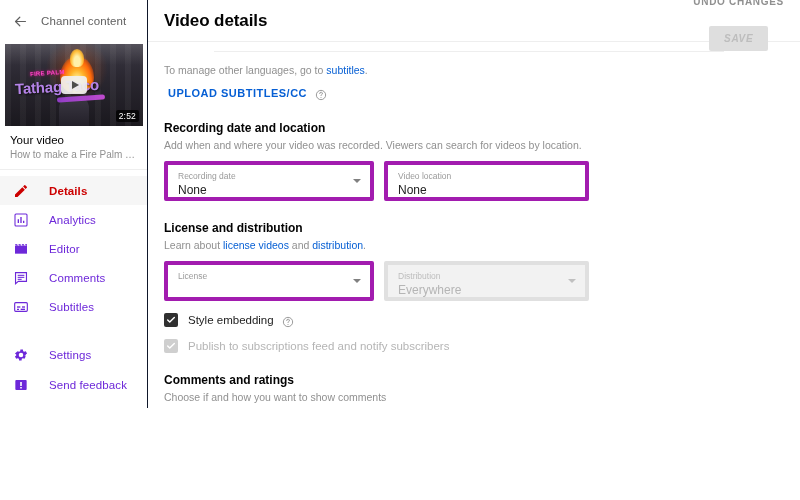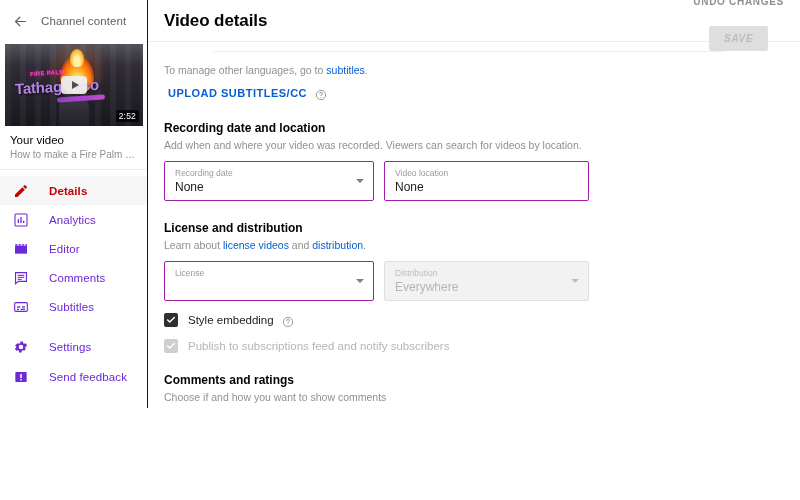--- a/index.html
+++ b/index.html
@@ -153,21 +153,21 @@
     gap: 20px;
     cursor: pointer;
     color: #6d28d9;
   }
   .nav-item .ico { width: 17px; height: 17px; display:flex; align-items:center; justify-content:center; flex:0 0 17px; }
   .nav-item .ico svg { display:block; }
   .nav-label { font-size: 11.5px; letter-spacing: .1px; white-space: nowrap; }
   .nav-item.active { background: #f6f6f6; color: #cc0000; }
   .nav-item.active .nav-label { font-weight: bold; }
 
-  .sb-bottom { position: absolute; left: 0; bottom: 16px; width: 148px; }
+  .sb-bottom { position: absolute; left: 0; bottom: 8px; width: 148px; }
   .sb-bottom .nav-item { height: 30px; }
 
   
   .main { flex: 1 1 auto; position: relative; height: 488px; background: #fff; }
 
   .main-header {
     height: 42px;
     border-bottom: 1px solid #eeeeee;
     display: flex; align-items: center;
     padding: 0 14px 0 16px;
@@ -208,21 +208,21 @@
 
   .section { margin-top: 20px; }
   .section-title { font-size: 12px; font-weight: bold; color: #030303; }
   .section-desc { font-size: 10.5px; color: #909090; margin-top: 4px; }
 
   .field-row { display: flex; gap: 10px; margin-top: 10px; }
 
   .tf {
     position: relative;
     height: 40px;
-    border: 1px solid #a21caf;
+    border: 4px solid #a21caf;
     border-radius: 2px;
     background: #fff;
     padding: 6px 20px 0 10px;
     cursor: pointer;
   }
   .tf.w-left  { width: 210px; flex: 0 0 210px; }
   .tf.w-right { width: 205px; flex: 0 0 205px; }
   .tf.disabled { background: #f2f2f2; border-color: #e0e0e0; cursor: default; }
   .tf-label { font-size: 8.5px; color: #9a9a9a; line-height: 11px; }
   .tf.disabled .tf-label { color: #bdbdbd; }

